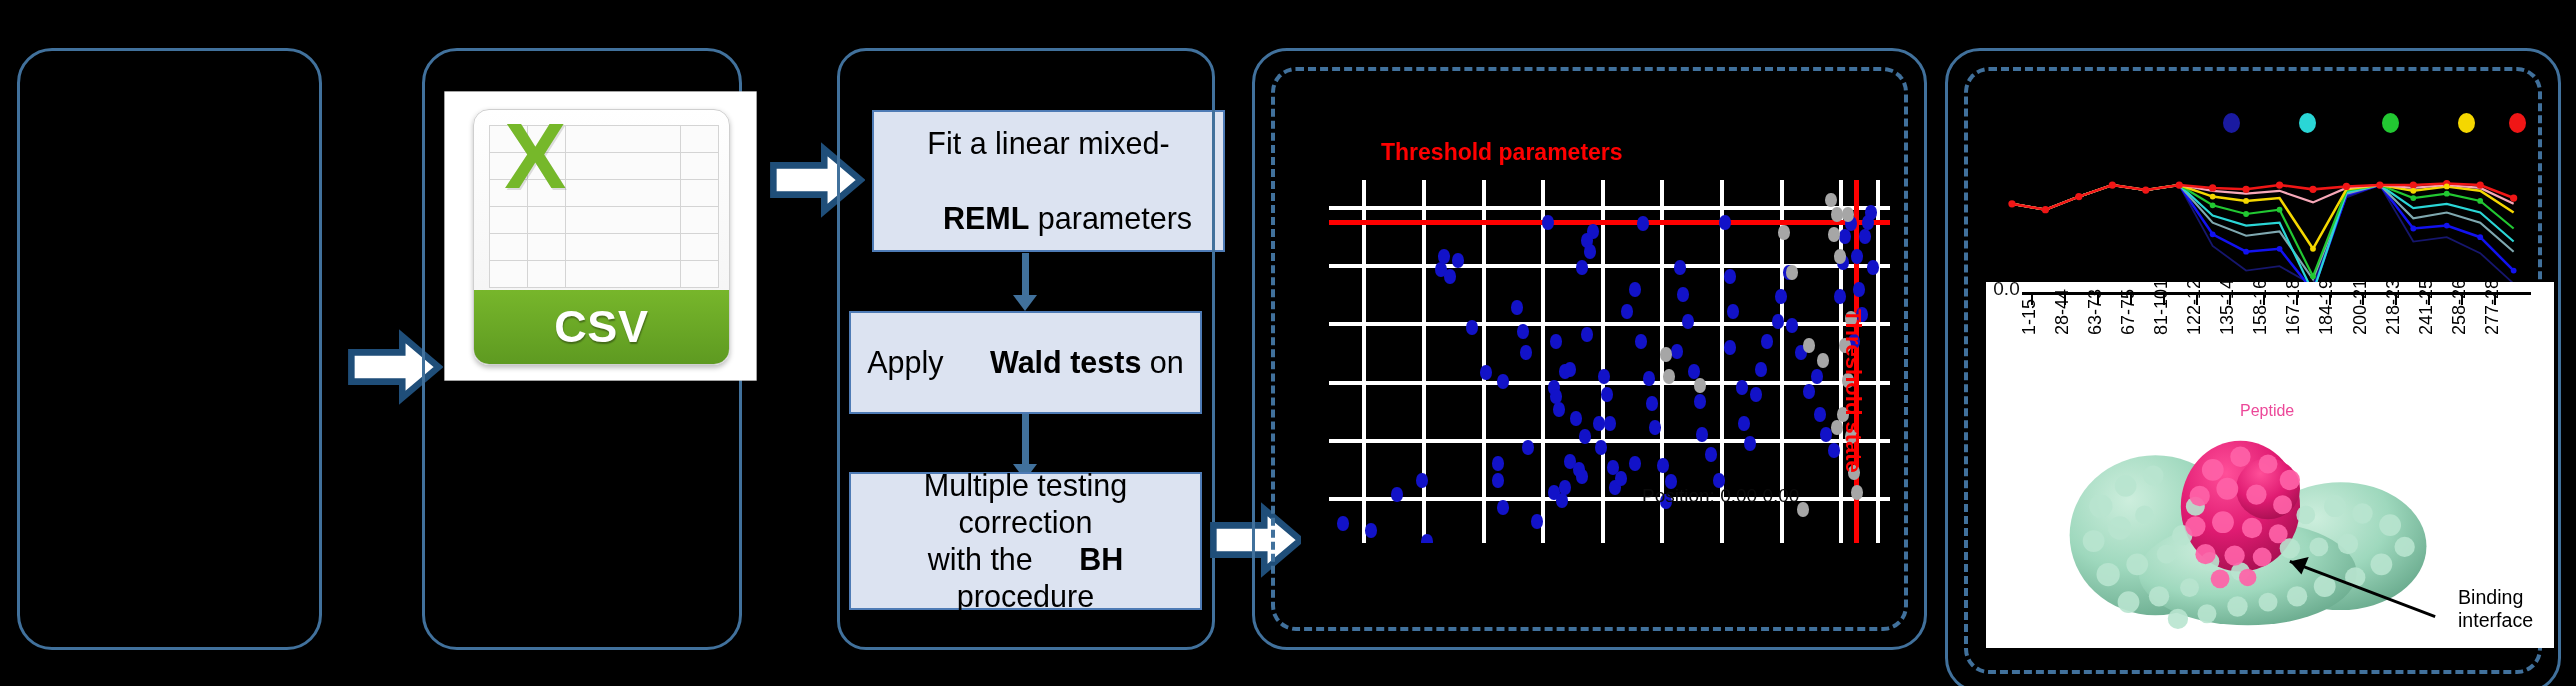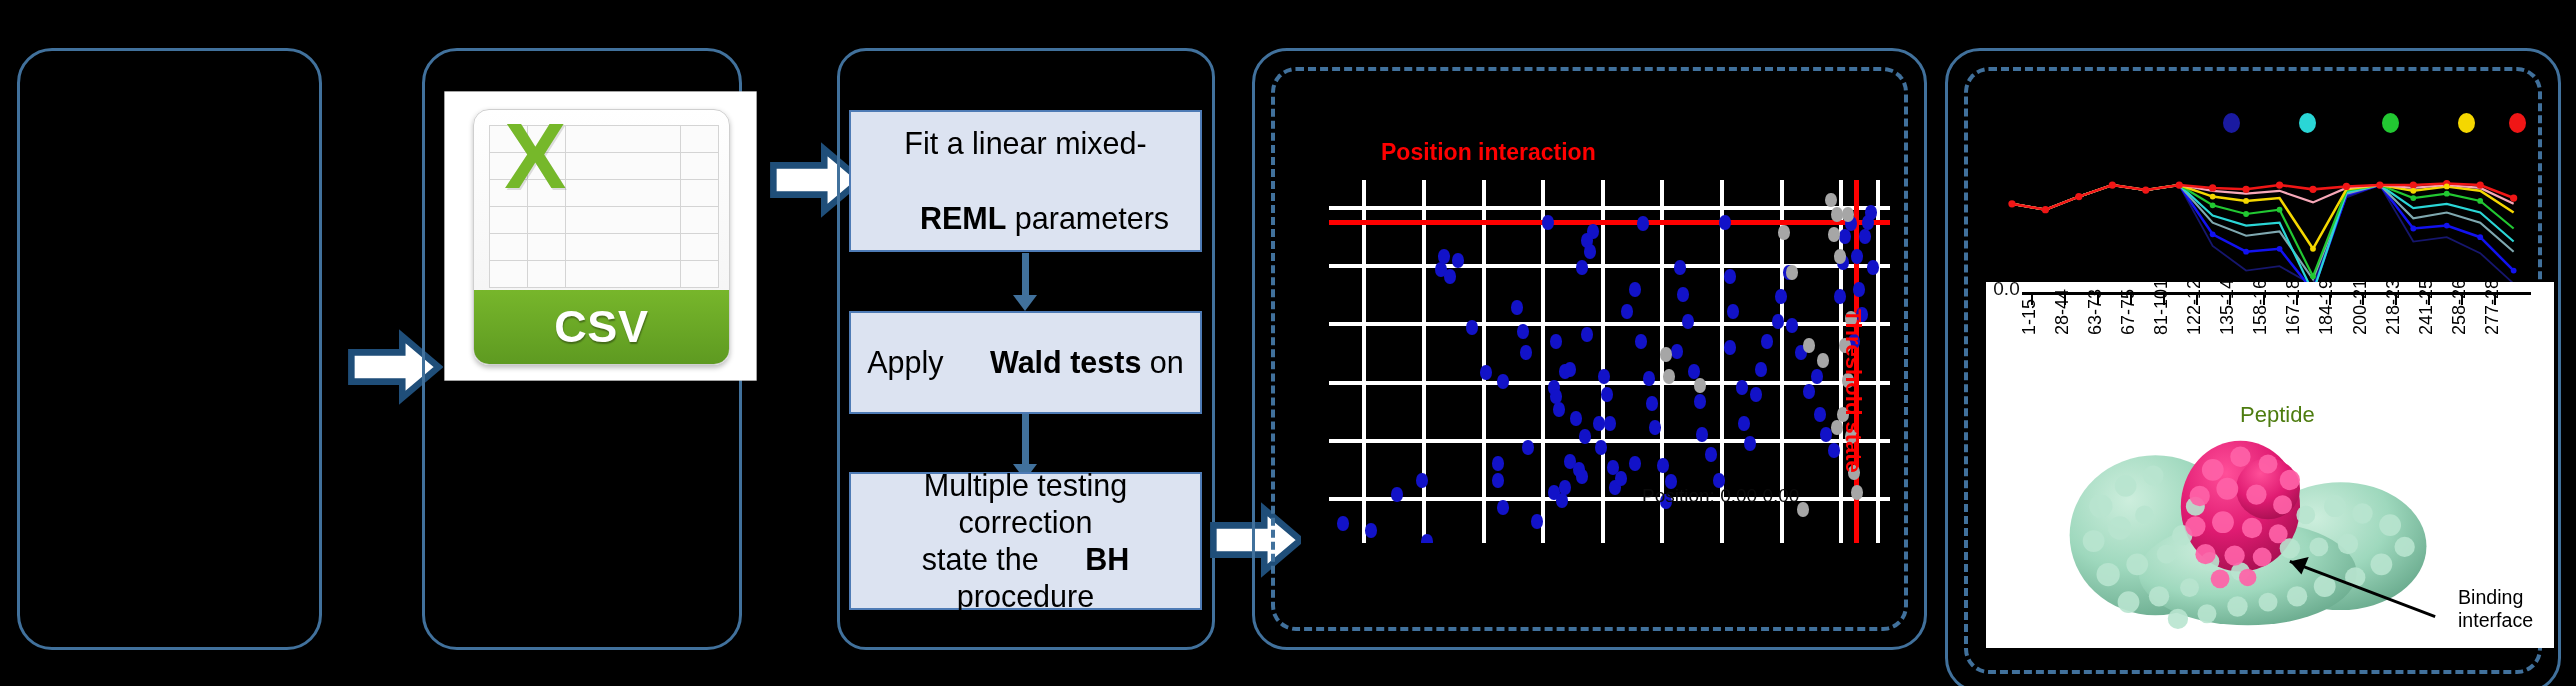--- a/index.html
+++ b/index.html
@@ -170,22 +170,22 @@
   .xtick {
     position: absolute;
     color: #000;
     font-size: 18px;
     white-space: nowrap;
     transform-origin: left bottom;
     transform: rotate(-90deg);
   }
   .axis-title {
     position: absolute;
-    color: #4d7c0f;
-    font-size: 22px;
+    color: #ec4899;
+    font-size: 16px;
     white-space: nowrap;
   }
 
   .protein { position: absolute; }
   .protein svg { display: block; width: 100%; height: 100%; }
   .callout-text {
     position: absolute;
     color: #000;
     font-size: 19.6px;
     line-height: 1.18;
@@ -221,21 +221,21 @@
       <div class="csv-bar">CSV</div>
     </div>
   </div>
 
   <div class="blockarrow" style="left:769px; top:142px; width:96px; height:76px;">
     <svg viewBox="0 0 132 104" preserveAspectRatio="none">
       <polygon points="6,32 76,32 76,10 126,52 76,94 76,72 6,72" fill="#ffffff" stroke="#1F4E79" stroke-width="9" stroke-linejoin="miter"></polygon>
     </svg>
   </div>
 
-  <div class="procbox" style="left:849px; top:110px; width:353px; height:142px;">
+  <div class="procbox" style="left:872px; top:110px; width:353px; height:142px;">
     <div>
       <span>Fit a linear mixed-</span><br>
       <br>
       <b>REML</b><span> parameters</span>
     </div>
   </div>
 
   <div class="vconn" style="left:1022px; top:253px; height:45px;"></div>
   <div class="vhead" style="left:1013px; top:295px;"></div>
 
@@ -245,37 +245,37 @@
     </div>
   </div>
 
   <div class="vconn" style="left:1022px; top:414px; height:52px;"></div>
   <div class="vhead" style="left:1013px; top:464px;"></div>
 
   <div class="procbox" style="left:849px; top:472px; width:353px; height:138px;">
     <div>
       <span>Multiple testing</span><br>
       <span>correction</span><br>
-      <span>state the </span><b>BH</b><span> procedure</span>
+      <span>with the </span><b>BH</b><span> procedure</span>
     </div>
   </div>
 
   <div class="panel" style="left:837px; top:48px; width:378px; height:602px; border-radius:29px;"></div>
 
   <div class="blockarrow" style="left:1209px; top:502px; width:96px; height:76px;">
     <svg viewBox="0 0 132 104" preserveAspectRatio="none">
       <polygon points="6,32 76,32 76,10 126,52 76,94 76,72 6,72" fill="#ffffff" stroke="#1F4E79" stroke-width="9" stroke-linejoin="miter"></polygon>
     </svg>
   </div>
 
   <div class="panel dashed-inner" style="left:1252px; top:48px; width:675px; height:602px;"></div>
 
   <div class="scatter" style="left:1301px; top:135px; width:596px; height:436px;">
 
-    <div class="scatter-title" style="left:80px; top:4.4px;">Position interaction</div>
+    <div class="scatter-title" style="left:80px; top:4.4px;">Threshold parameters</div>
 
     <div class="scatter-plotarea" style="left:28px; top:45px; width:561px; height:363px;">
 
       <div class="grid-v" style="left:33px;"></div>
       <div class="grid-v" style="left:93px;"></div>
       <div class="grid-v" style="left:153px;"></div>
       <div class="grid-v" style="left:212px;"></div>
       <div class="grid-v" style="left:272px;"></div>
       <div class="grid-v" style="left:331px;"></div>
       <div class="grid-v" style="left:391px;"></div>

